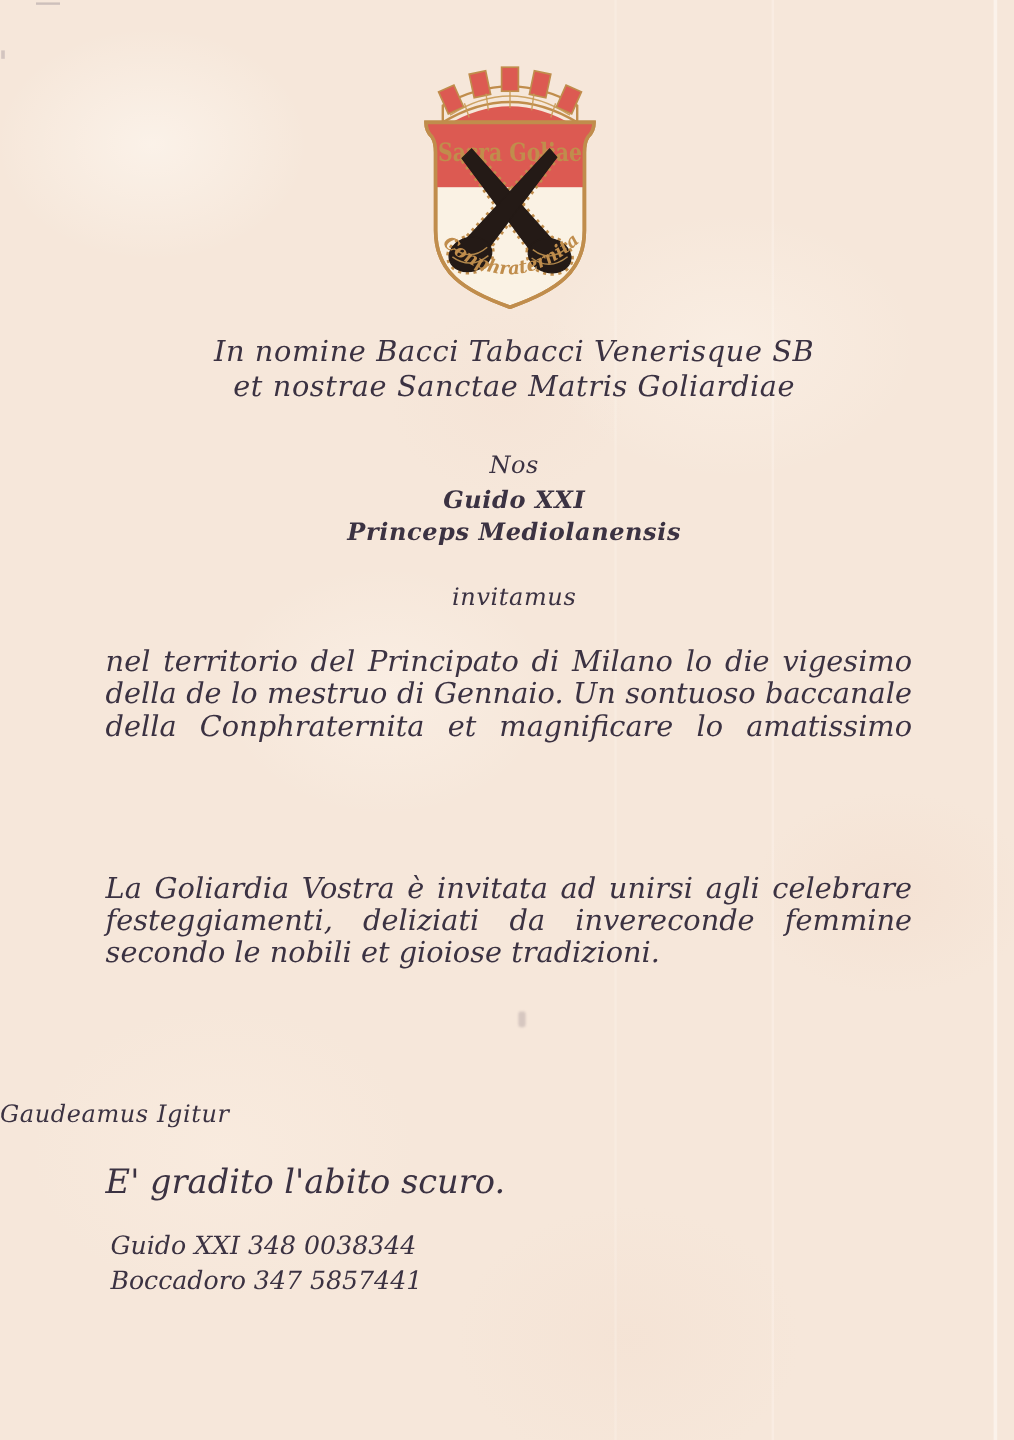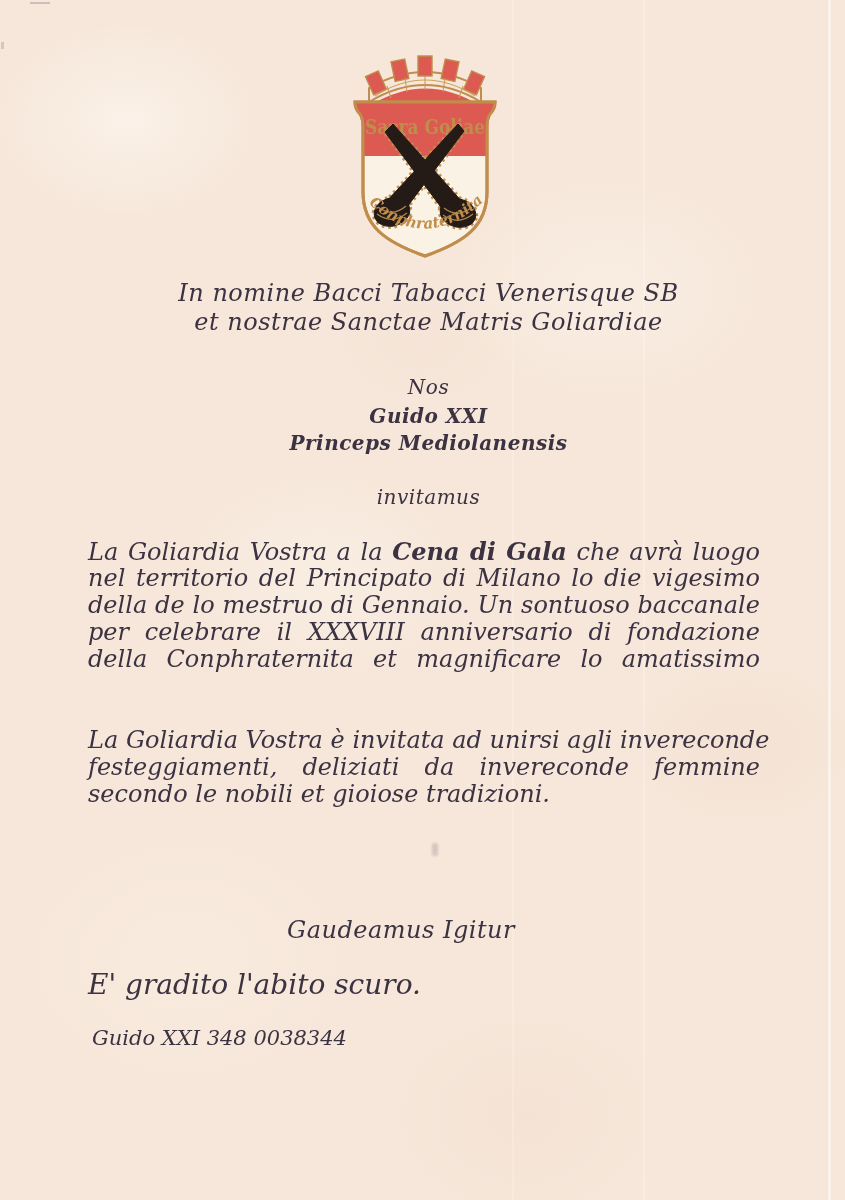--- a/index.html
+++ b/index.html
@@ -37,22 +37,22 @@
   .ctr { left: 0; width: 100%; text-align: center; padding-left: 12px; }
   .inv-line { font-size: 24px; line-height: 29px; font-style: italic; letter-spacing: .5px; }
   .issuer-line { font-size: 20px; line-height: 28px; font-style: italic; letter-spacing: .5px; }
   .bold { font-weight: 700; }
 
   .body-block { left: 88px; width: 672px; font-size: 24px; font-style: italic; }
   .jline { text-align: justify; text-align-last: justify; text-justify: inter-word;
            height: 27px; line-height: 27px; white-space: nowrap; }
   .pline { text-align: left; height: 27px; line-height: 27px; white-space: nowrap; }
 
-  .motto { font-size: 24px; font-style: italic; letter-spacing: .5px;
-           left: 0; width: 100%; text-align: center; padding-right: 43px; }
+  .motto { font-size: 20px; font-style: italic; letter-spacing: .5px;
+           left: 0; width: 100%; text-align: left; padding-right: 43px; }
   .dress { left: 88px; font-size: 28px; font-style: italic; }
   .contact { left: 92px; font-size: 21px; line-height: 29px; font-style: italic; }
 
   .crest-box { position: absolute; left: 347px; top: 44px; width: 156px; height: 224px; }
   .crest-box svg { display: block; width: 156px; height: 224px; }
   .c-red { fill: #dc5a52; }
   .c-gold-stroke { stroke: #c08d4c; fill: none; }
   .shield-fill { fill: #faf2e4; stroke: #c08d4c; stroke-width: 3; }
   .shield-line { fill: none; stroke: #c08d4c; stroke-width: 3; }
   .merlon { fill: #dc5a52; stroke: #c08d4c; stroke-width: 1.4; }
@@ -125,31 +125,30 @@
 
   <div class="abs ctr inv-line" style="top:279px">In nomine Bacci Tabacci Venerisque SB</div>
   <div class="abs ctr inv-line" style="top:308px">et nostrae Sanctae Matris Goliardiae</div>
 
   <div class="abs ctr issuer-line" style="top:373px">Nos</div>
   <div class="abs ctr issuer-line bold" style="top:402px">Guido XXI</div>
   <div class="abs ctr issuer-line bold" style="top:429px">Princeps Mediolanensis</div>
   <div class="abs ctr issuer-line" style="top:483px">invitamus</div>
 
   <div class="abs body-block" style="top:538px">
-    <div class="jline"><span>La Goliardia Vostra a la</span> <span class="bold">Cena di Gala</span> <span>che avrà luogo</span></div>
     <div class="jline">nel territorio del Principato di Milano lo die vigesimo</div>
     <div class="jline">della de lo mestruo di Gennaio. Un sontuoso baccanale</div>
-    <div class="jline">per celebrare il XXXVIII anniversario di fondazione</div>
     <div class="jline">della Conphraternita et magnificare lo amatissimo</div>
   </div>
 
   <div class="abs body-block" style="top:727px">
-    <div class="jline">La Goliardia Vostra è invitata ad unirsi agli invereconde</div>
+    <div class="jline">La Goliardia Vostra è invitata ad unirsi agli celebrare</div>
     <div class="jline">festeggiamenti, deliziati da invereconde femmine</div>
     <div class="pline">secondo le nobili et gioiose tradizioni.</div>
   </div>
 
   <div class="abs motto" style="top:916px">Gaudeamus Igitur</div>
   <div class="abs dress" style="top:968px">E' gradito l'abito scuro.</div>
 
   <div class="abs contact" style="top:1024px">Guido XXI 348 0038344</div>
+  <div class="abs contact" style="top:1053px">Boccadoro 347 5857441</div>
 
 </div>
 
 </body></html>

